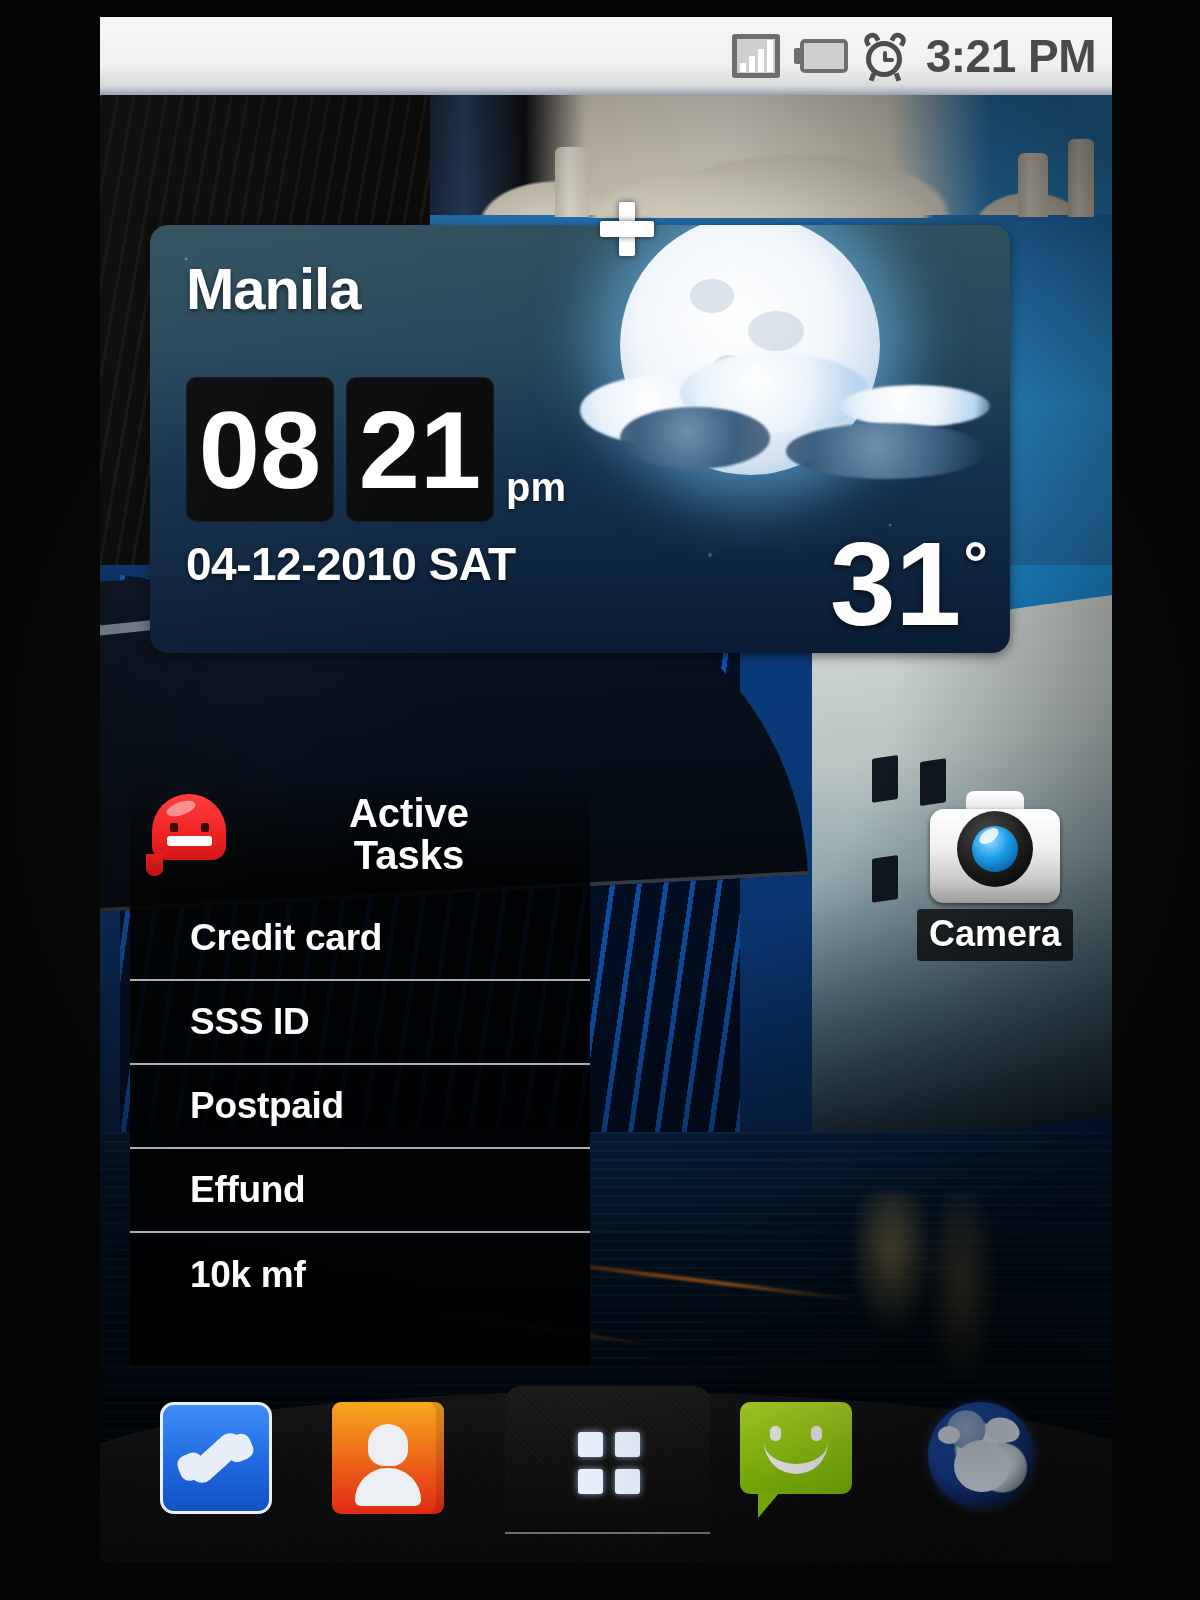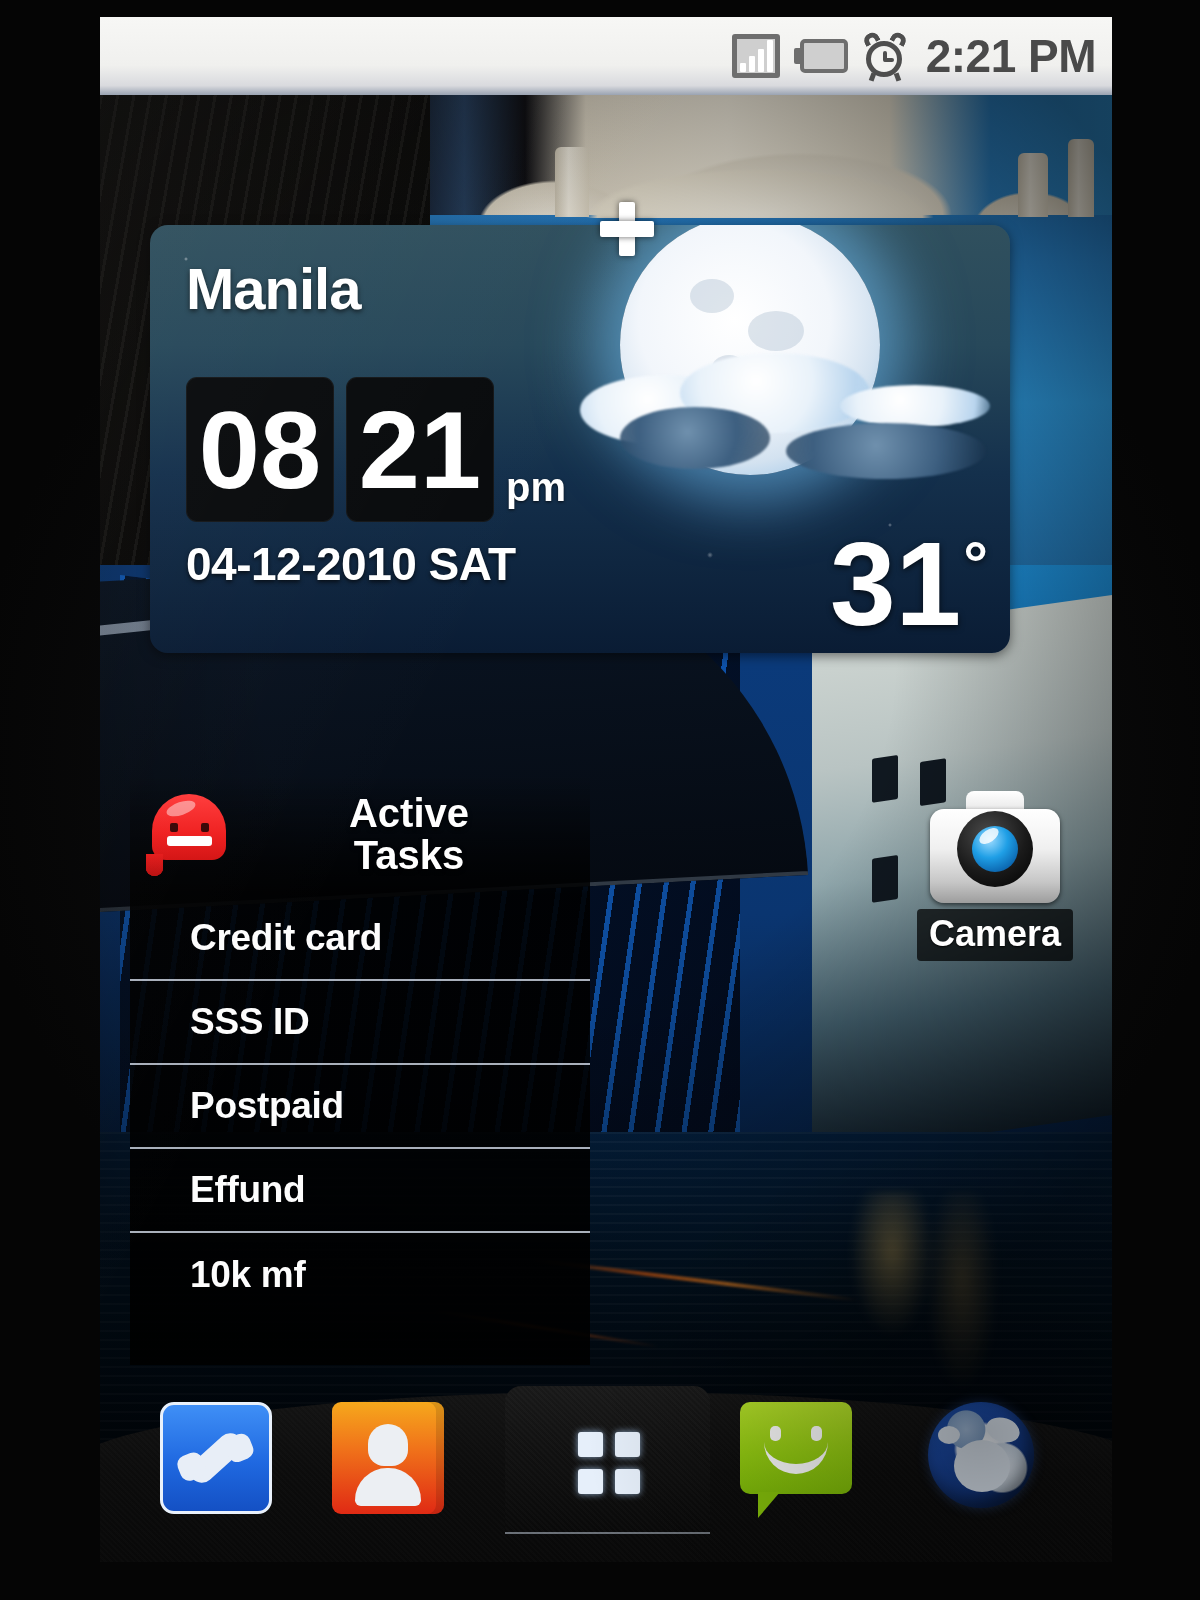--- a/index.html
+++ b/index.html
@@ -565,21 +565,21 @@
       </div>
       <div class="sb-icon alarm">
         <span class="bell-l"></span>
           <span class="bell-r"></span>
         <span class="dial"></span>
         <span class="hand-h"></span>
           <span class="hand-m"></span>
         <span class="foot-l"></span>
           <span class="foot-r"></span>
       </div>
-      <div id="sb-clock">2:21 PM</div>
+      <div id="sb-clock">3:21 PM</div>
     </div>
 
     <div id="wallpaper">
       <div class="wp-sky"></div>
       <div class="wp-stone"></div>
       <div class="wp-stone2"></div>
       <div class="wp-colm" style="left:455px;top:52px;width:34px;height:70px;"></div>
       <div class="wp-colm" style="left:918px;top:58px;width:30px;height:64px;"></div>
       <div class="wp-colm" style="left:968px;top:44px;width:26px;height:78px;"></div>
       <div class="wp-leftbld">

